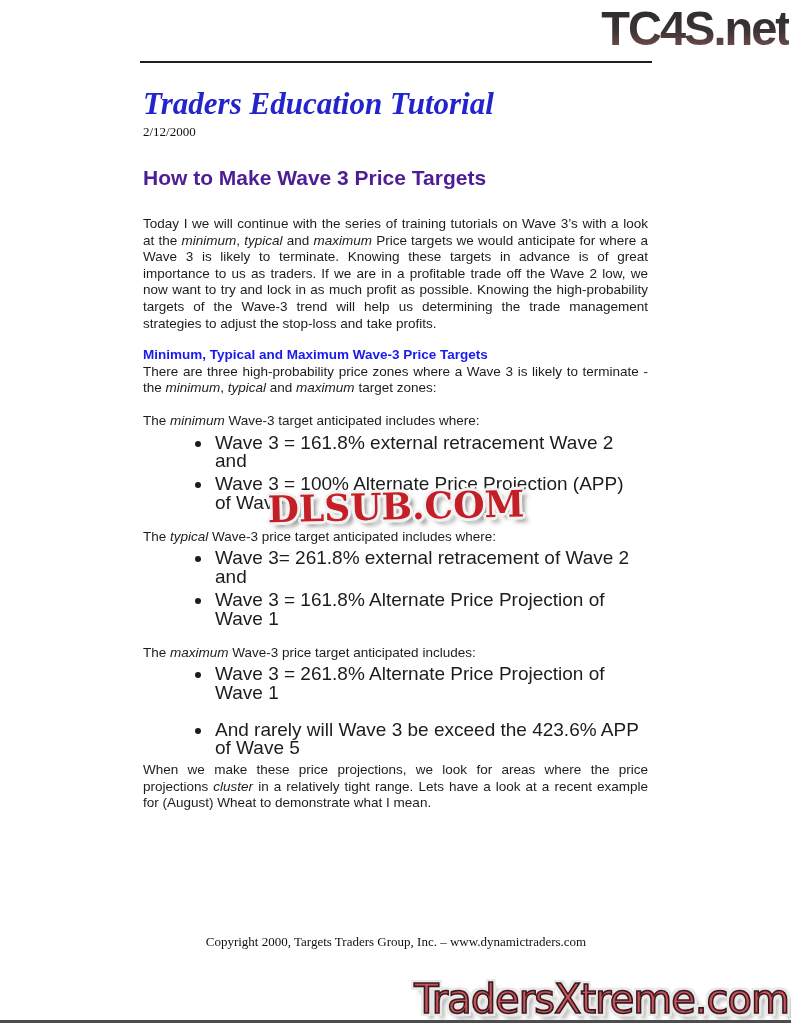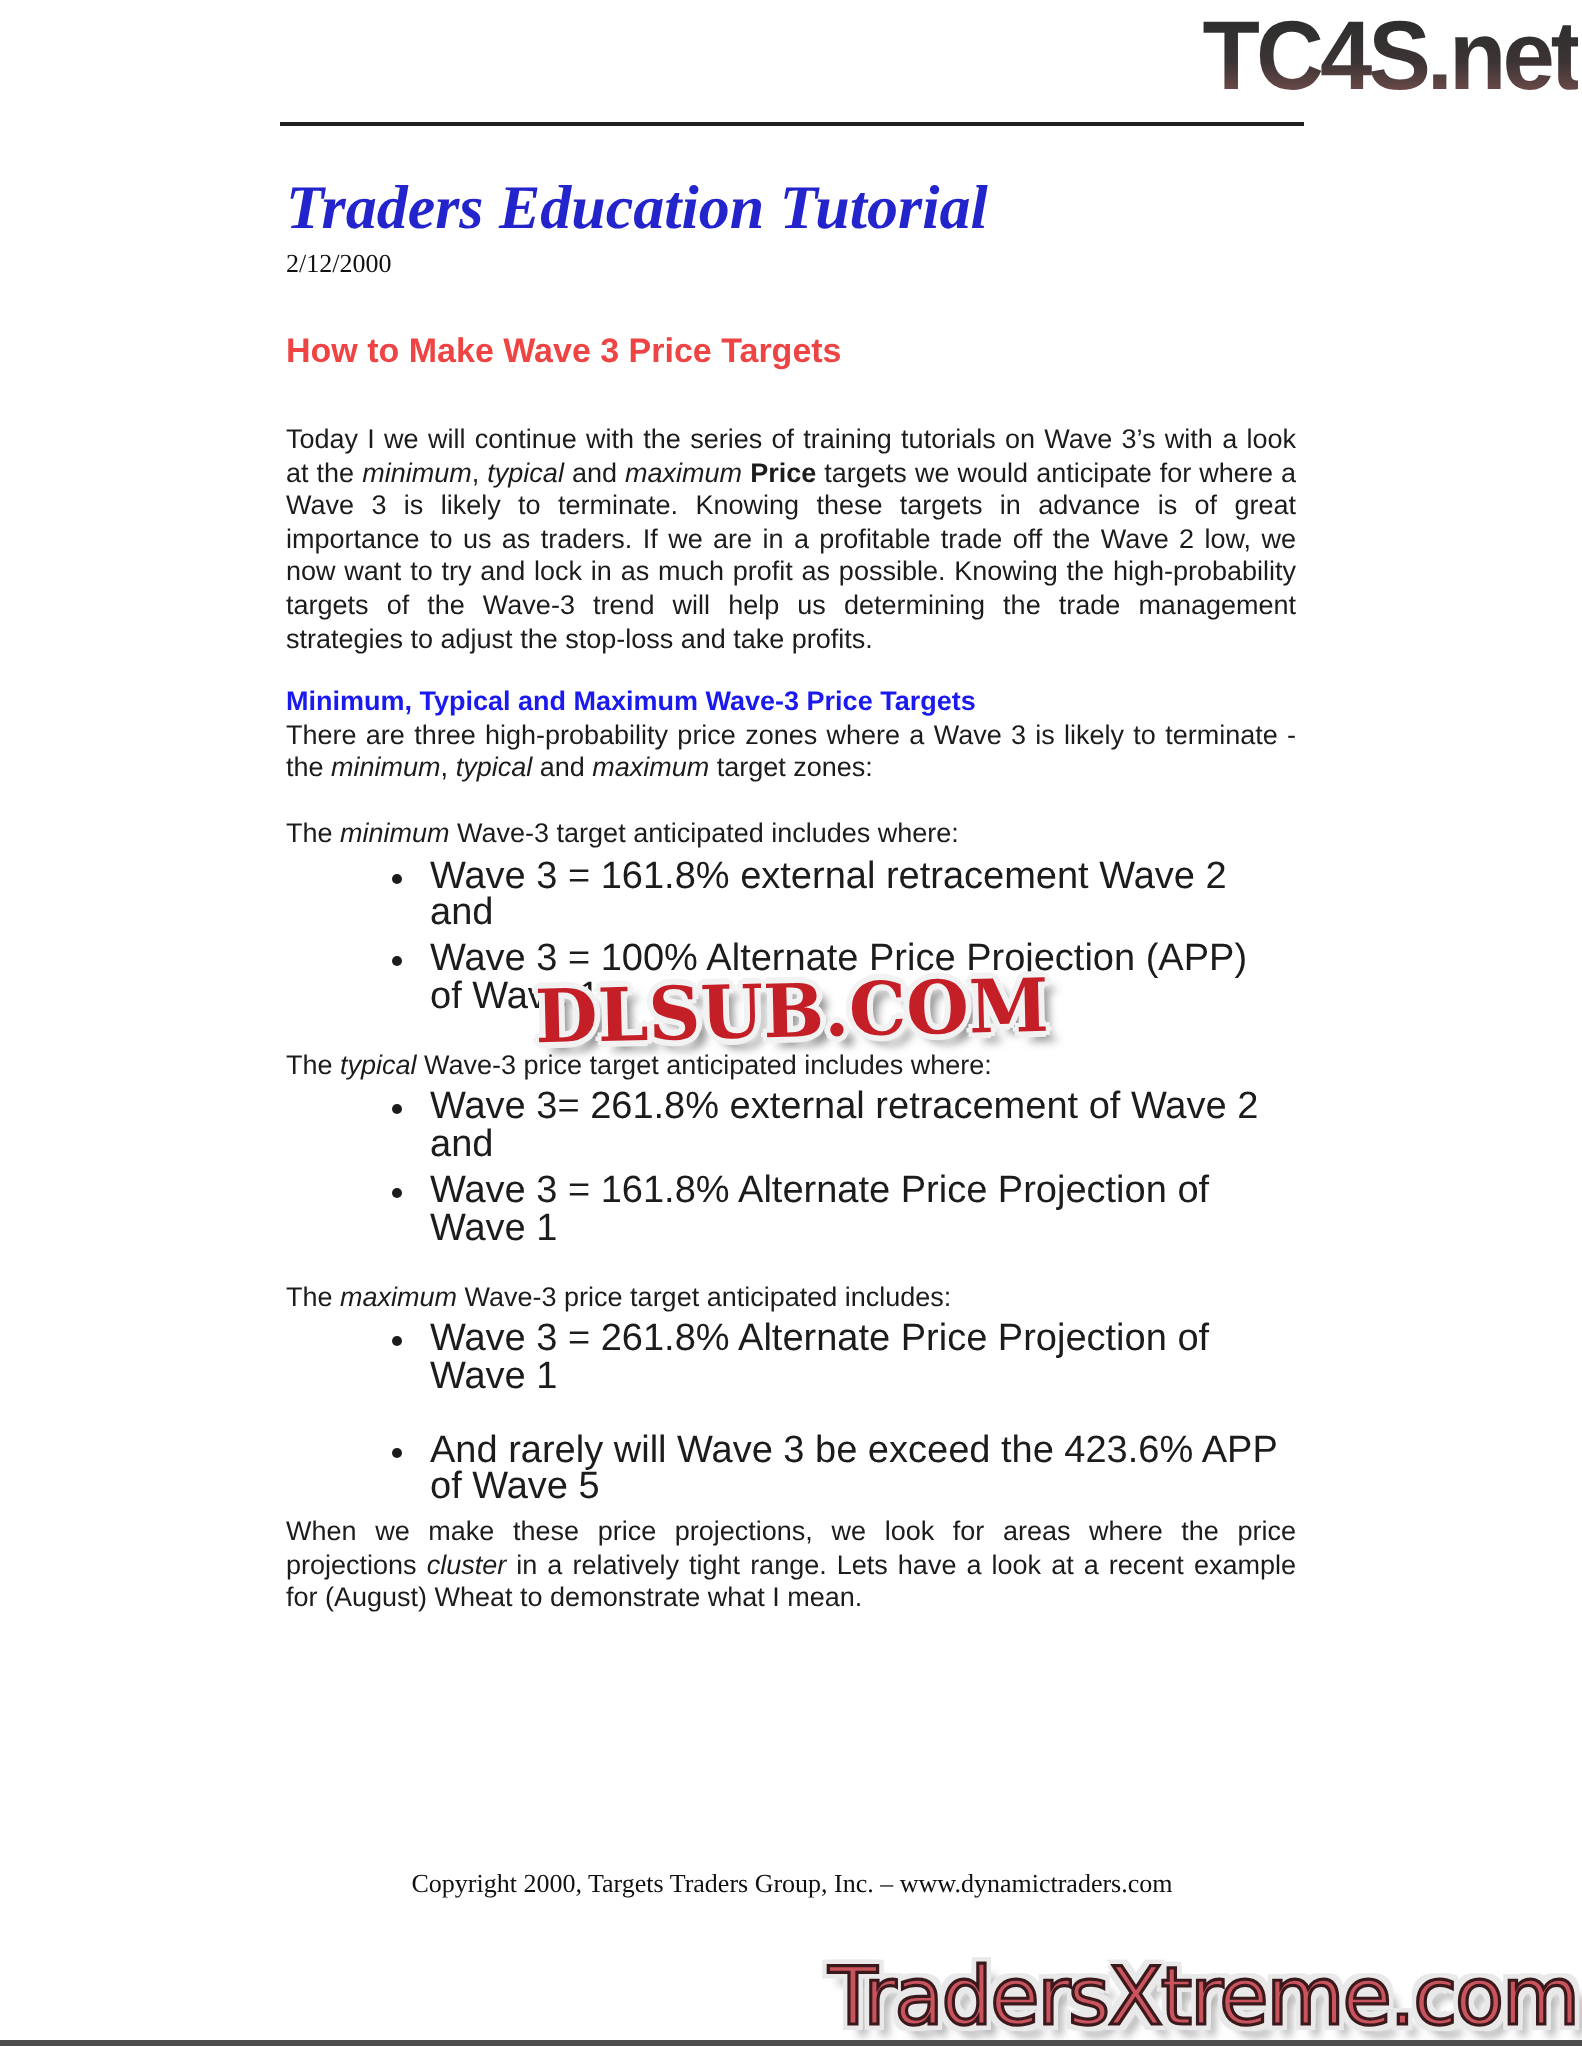--- a/index.html
+++ b/index.html
@@ -35,31 +35,31 @@
   .content{position:absolute;left:143px;top:80px;width:505px;}
 
   .doc-title{
     font-family:"Liberation Serif",serif;font-style:italic;font-weight:bold;
     font-size:31px;line-height:36px;color:#2424cc;margin:6px 0 2px 0;
   }
   .doc-date{
     font-family:"Liberation Serif",serif;font-size:13px;color:#111;margin:0 0 26px 0;
   }
   .doc-subtitle{
-    font-size:17px;font-weight:bold;color:#ef4444;margin:0 0 26px 0;
+    font-size:21px;font-weight:bold;color:#4c1d95;margin:0 0 26px 0;
   }
   p.body-text{
     font-size:13.5px;line-height:16.6px;text-align:justify;margin:0;
   }
   .section-heading{
     font-size:13.5px;font-weight:bold;color:#1a1aee;margin:15px 0 0 0;line-height:16.6px;
   }
   .lead{font-size:13.5px;line-height:16.6px;margin:16px 0 0 0;}
   em.it{font-style:italic;}
-  strong.b{font-weight:bold;}
+  strong.b{font-weight:normal;}
   ul.bullets{
     margin:3px 0 0 0;padding-left:66px;list-style:disc outside;
   }
   ul.bullets li{
     font-size:19px;line-height:18.8px;margin:4px;padding-left:2px;
   }
   ul.bullets li.gap-before{margin-top:18px;}
   .closing{margin-top:17px;}
 
   

